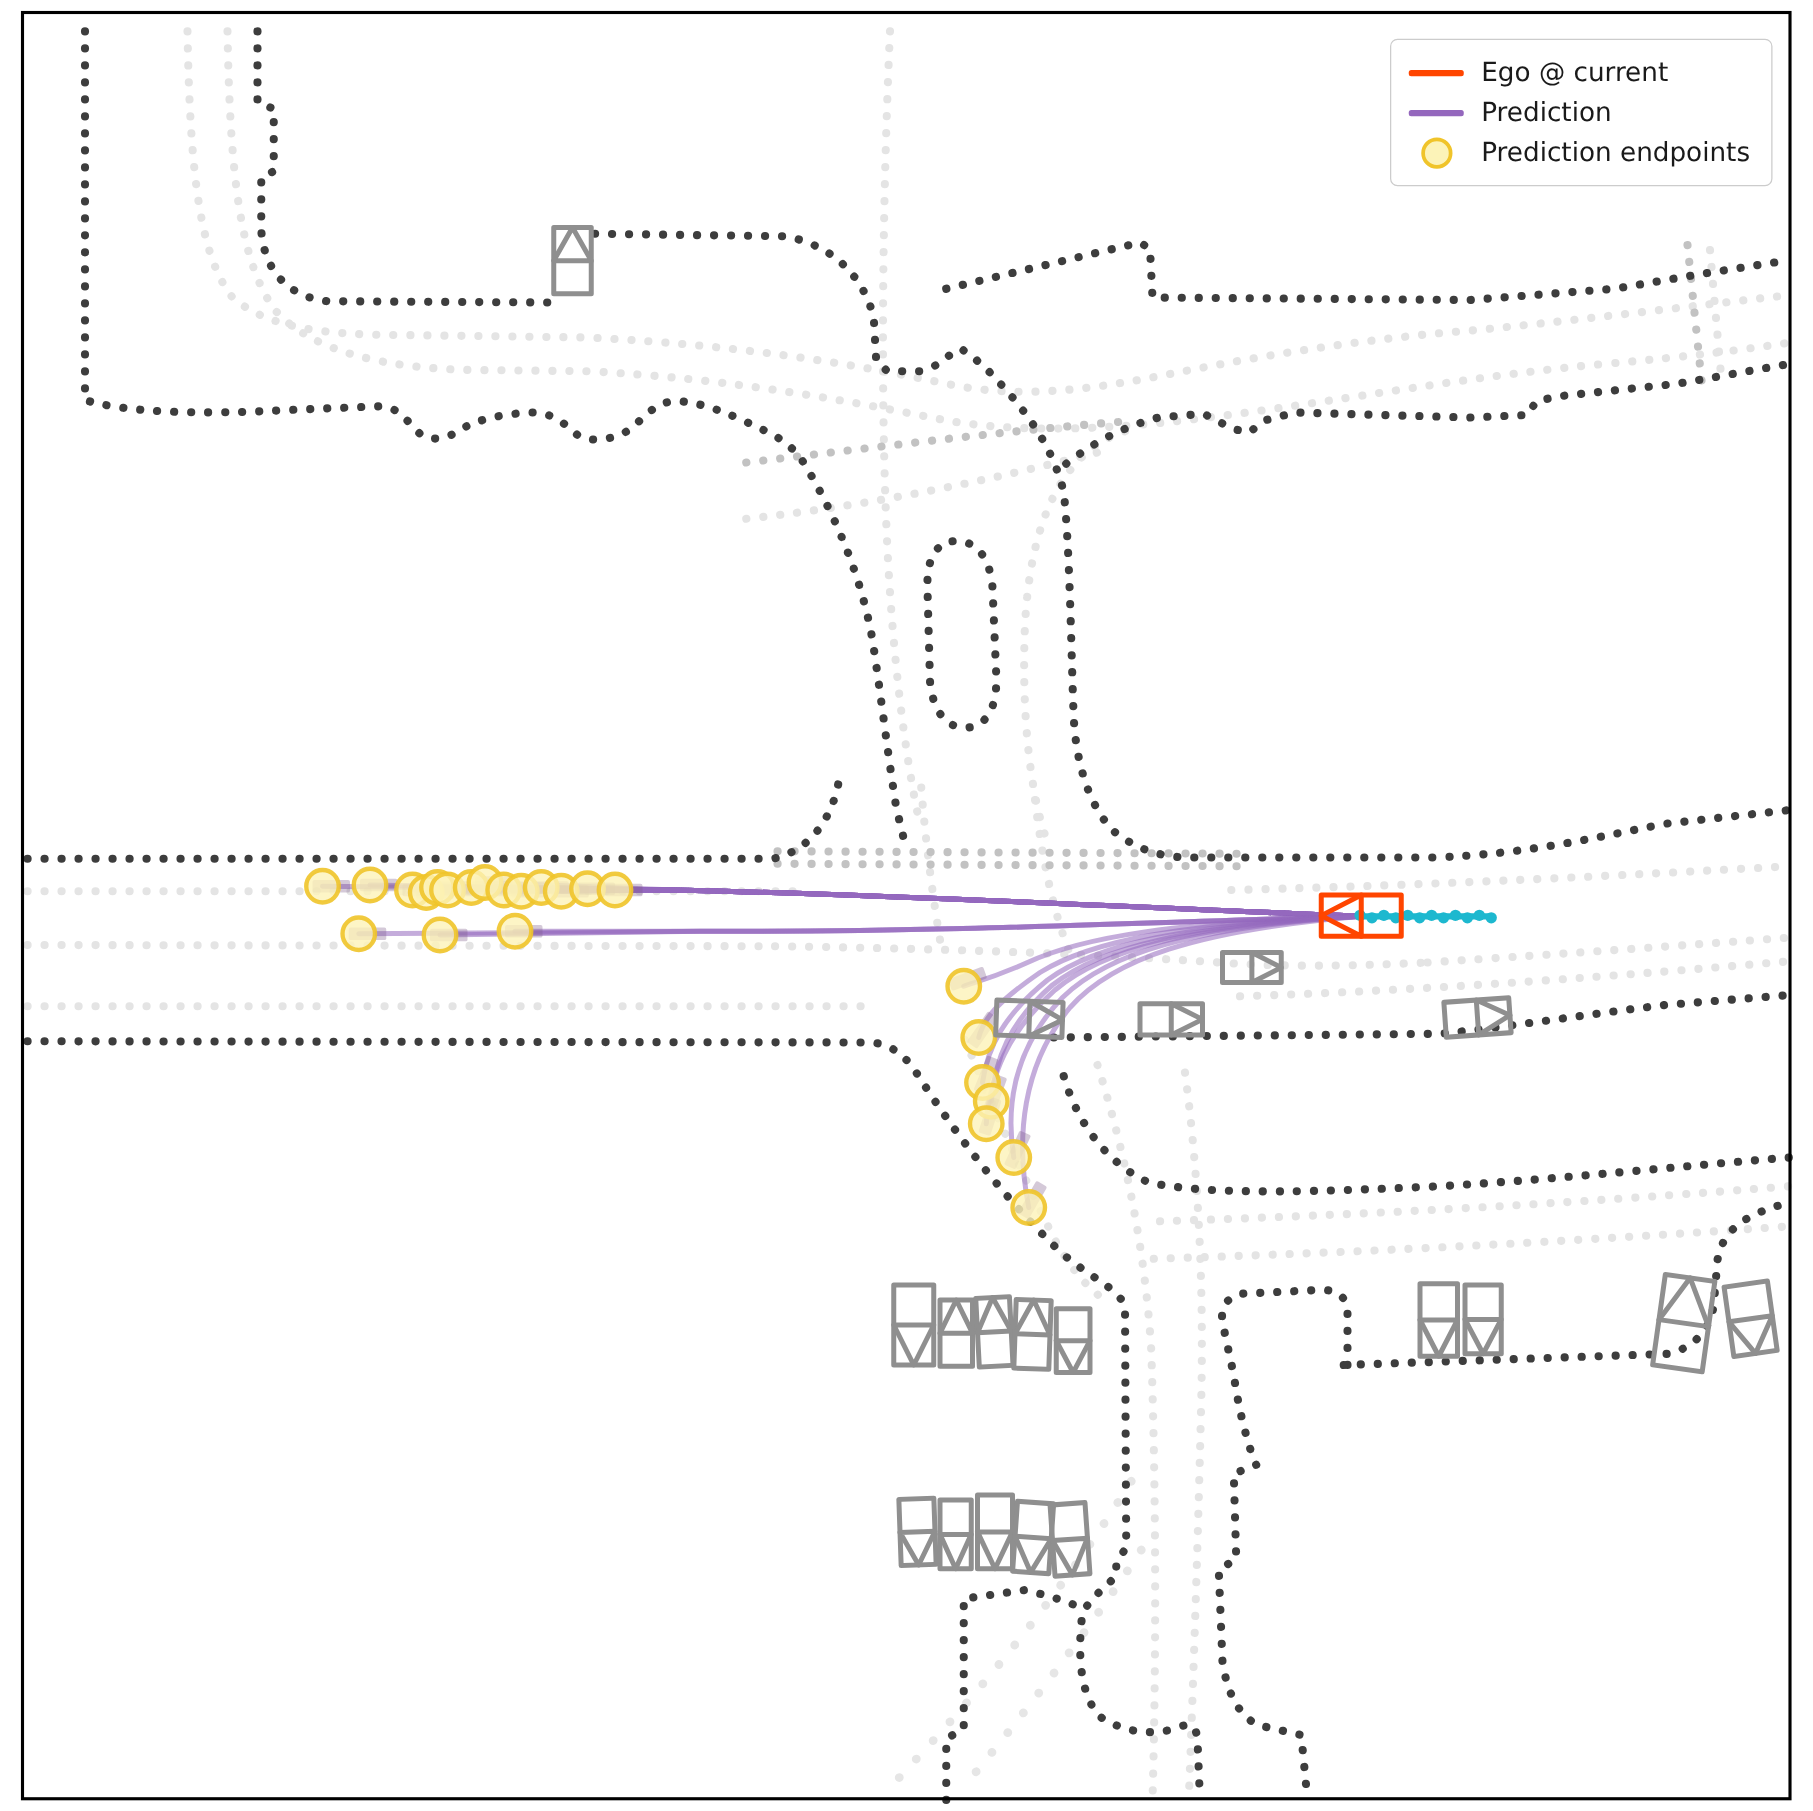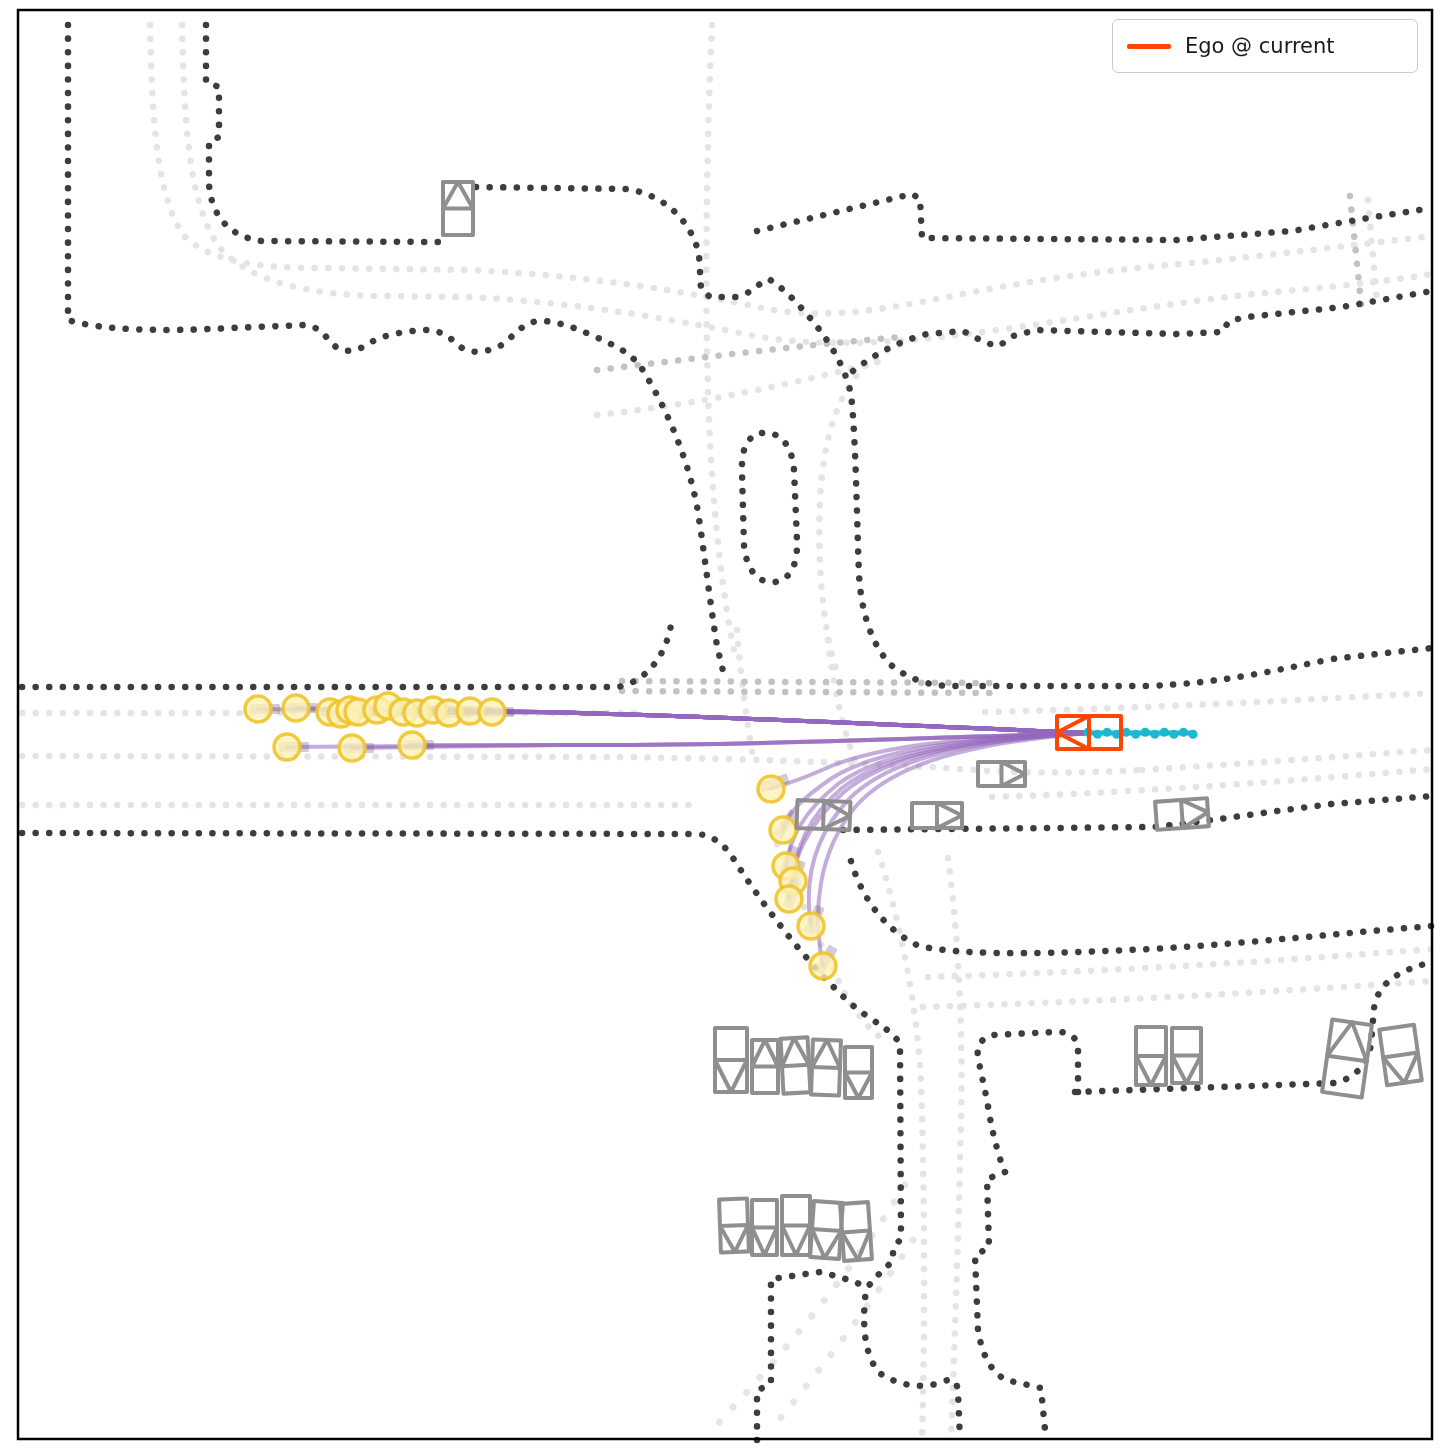--- a/index.html
+++ b/index.html
@@ -5,21 +5,21 @@
   html,body{margin:0;padding:0;background:#ffffff;}
   body{font-family:"DejaVu Sans","Liberation Sans",sans-serif;}
   #stage{position:relative;width:1450px;height:1449px;background:#ffffff;overflow:hidden;}
   #map-svg{position:absolute;left:0;top:0;}
   .rd-dark{fill:none;stroke:#3d3d3d;stroke-width:6.5;stroke-linecap:round;stroke-dasharray:0.1 13.5;}
   .rd-mid{fill:none;stroke:#c2c2c2;stroke-width:6.5;stroke-linecap:round;stroke-dasharray:0.1 13.5;}
   .rd-light{fill:none;stroke:#e4e4e4;stroke-width:6.5;stroke-linecap:round;stroke-dasharray:0.1 13.5;}
   .rd-wide{fill:none;stroke:#e6e6e6;stroke-width:7;stroke-linecap:round;stroke-dasharray:0.1 20;}
   .pred{fill:none;stroke-width:4;stroke-linecap:round;opacity:0.55;}
   .veh{fill:none;stroke-width:4;stroke-linejoin:round;}
-  .legend{position:absolute;left:1112px;top:19px;width:276px;background:rgba(255,255,255,0.92);
+  .legend{position:absolute;left:1112px;top:31px;width:276px;background:rgba(255,255,255,0.92);
           border:1.5px solid #cccccc;border-radius:6px;padding:10px 14px 10px 14px;z-index:5;}
   .legend-row{display:flex;align-items:center;height:32px;gap:14px;}
   .legend-label{font-size:21px;color:#1a1a1a;white-space:nowrap;}
   .sw{width:44px;display:flex;align-items:center;justify-content:center;flex:0 0 44px;}
   .sw-line{width:44px;height:5px;border-radius:2px;position:relative;}
   .sw-dot{position:absolute;left:17px;top:-3px;width:11px;height:11px;border-radius:50%;}
   .sw-circle{width:25px;height:25px;border-radius:50%;box-sizing:border-box;border:3px solid;}
 </style>
 </head>
 <body>
@@ -251,14 +251,26 @@
     <rect id="plot-border" fill="none" stroke="#000000" stroke-width="2.5" x="18" y="10" width="1414" height="1429"></rect>
   </svg>
 
   <div class="legend">
     <div class="legend-row">
       <span class="sw">
           <span class="sw-line" id="sw0" style="background: rgb(255, 69, 0);"></span>
         </span>
       <span class="legend-label">Ego @ current</span>
     </div>
+    <div class="legend-row">
+      <span class="sw">
+          <span class="sw-line" id="sw2" style="background: rgb(148, 103, 189);"></span>
+        </span>
+      <span class="legend-label">Prediction</span>
+    </div>
+    <div class="legend-row">
+      <span class="sw">
+          <span class="sw-circle" id="sw3" style="background: rgb(252, 243, 184); border-color: rgb(240, 196, 42);"></span>
+        </span>
+      <span class="legend-label">Prediction endpoints</span>
+    </div>
   </div>
 </div>
 
 </body></html>

